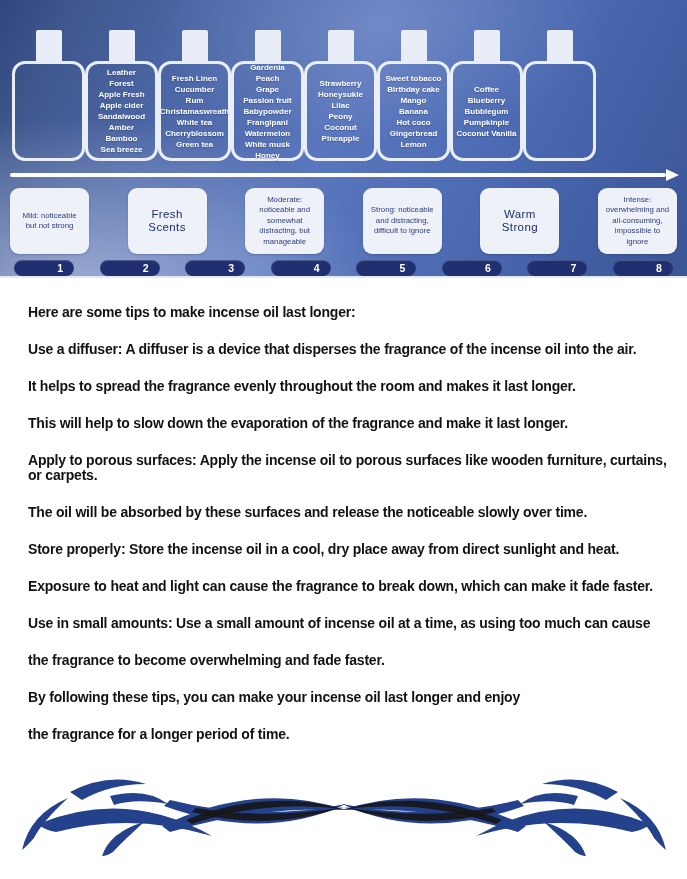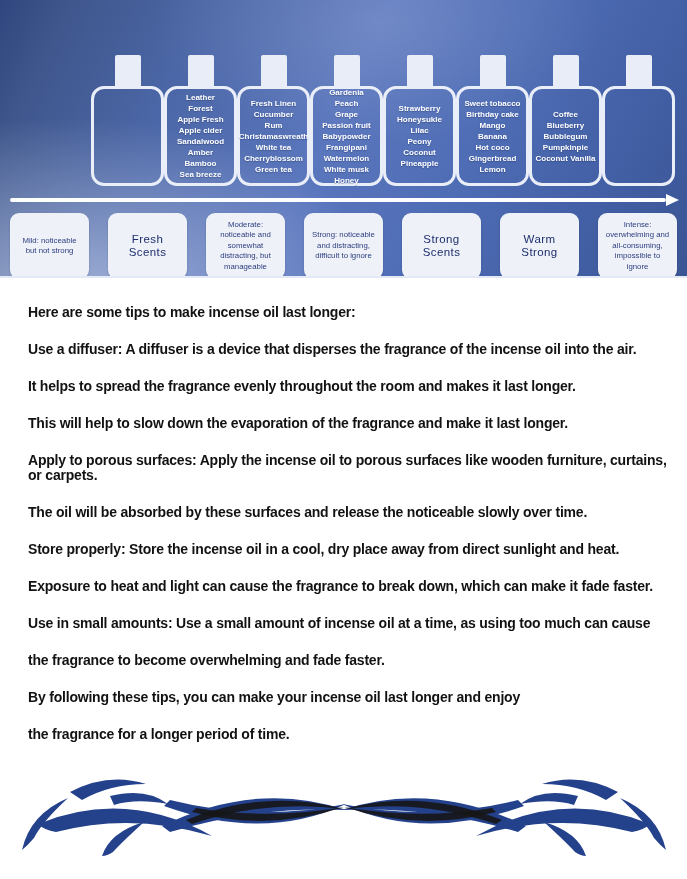--- a/index.html
+++ b/index.html
@@ -12,21 +12,21 @@
   
   .banner{
     height:278px;box-sizing:border-box;position:relative;overflow:hidden;
     background:
       radial-gradient(95% 130% at 10% 105%, rgba(237,242,255,.50) 0%, rgba(237,242,255,0) 48%),
       radial-gradient(60% 80% at 55% 8%, rgba(255,255,255,.14) 0%, rgba(255,255,255,0) 55%),
       linear-gradient(116deg, #30467e 0%, #3f578d 9%, #4c67a7 26%, #5a76bd 48%, #4f6db5 66%, #4360a6 84%, #3b5594 100%);
     border-bottom:2px solid #e3e9f6;
   }
 
-  .bottles-row{display:flex;justify-content:flex-end;padding:16px 12px 0;margin-top:39px;}
+  .bottles-row{display:flex;justify-content:flex-start;padding:30px 12px 0;}
   .bottle{width:73px;}
   .bottle-cap{width:26px;height:34px;margin:0 auto -3px;background:#e9edf8;border-radius:2px;position:relative;z-index:2;}
   .bottle-outline{
     height:100px;border:3px solid #e9eef9;border-radius:13px;box-sizing:border-box;
     display:flex;align-items:center;justify-content:center;text-align:center;position:relative;z-index:1;
   }
   .bottle-scents{
     font-size:8px;font-weight:bold;color:#ffffff;line-height:11px;white-space:pre-line;
     text-shadow:0 1px 1px rgba(20,35,80,.35);
   }
@@ -168,23 +168,20 @@
         <div class="txt">Mild: noticeable but not strong</div>
       </div>
     <div class="scale-box title">
         <div class="txt">Fresh Scents</div>
       </div>
     <div class="scale-box">
         <div class="txt">Moderate: noticeable and somewhat distracting, but manageable</div>
       </div>
     <div class="scale-box">
         <div class="txt">Strong: noticeable and distracting, difficult to ignore</div>
-      </div>
-    <div class="scale-box title">
-        <div class="txt">Strong Scents</div>
       </div>
     <div class="scale-box title">
         <div class="txt">Warm Strong</div>
       </div>
     <div class="scale-box">
         <div class="txt">Intense: overwhelming and all-consuming, impossible to ignore</div>
       </div>
   </div>
 
   <div class="levels-row">

